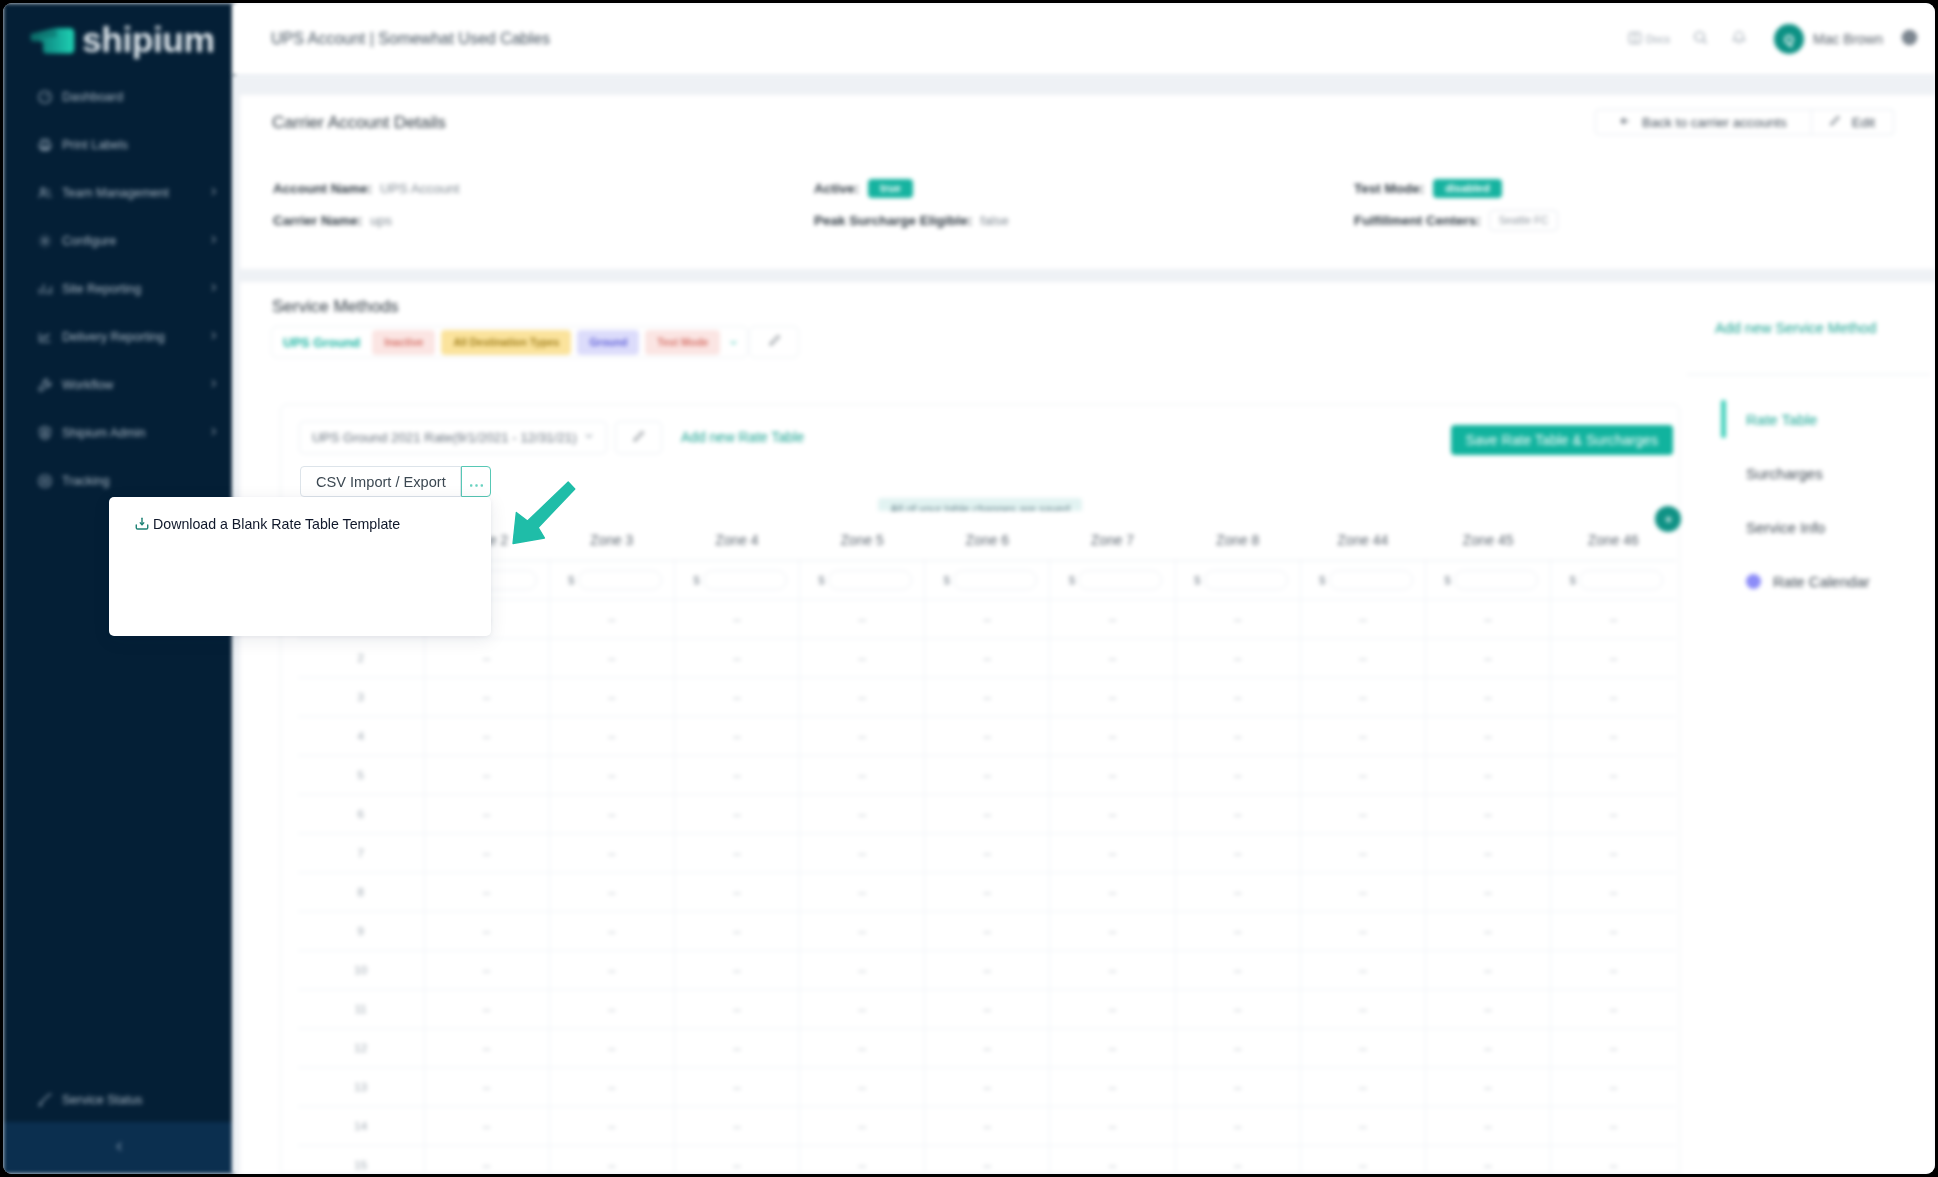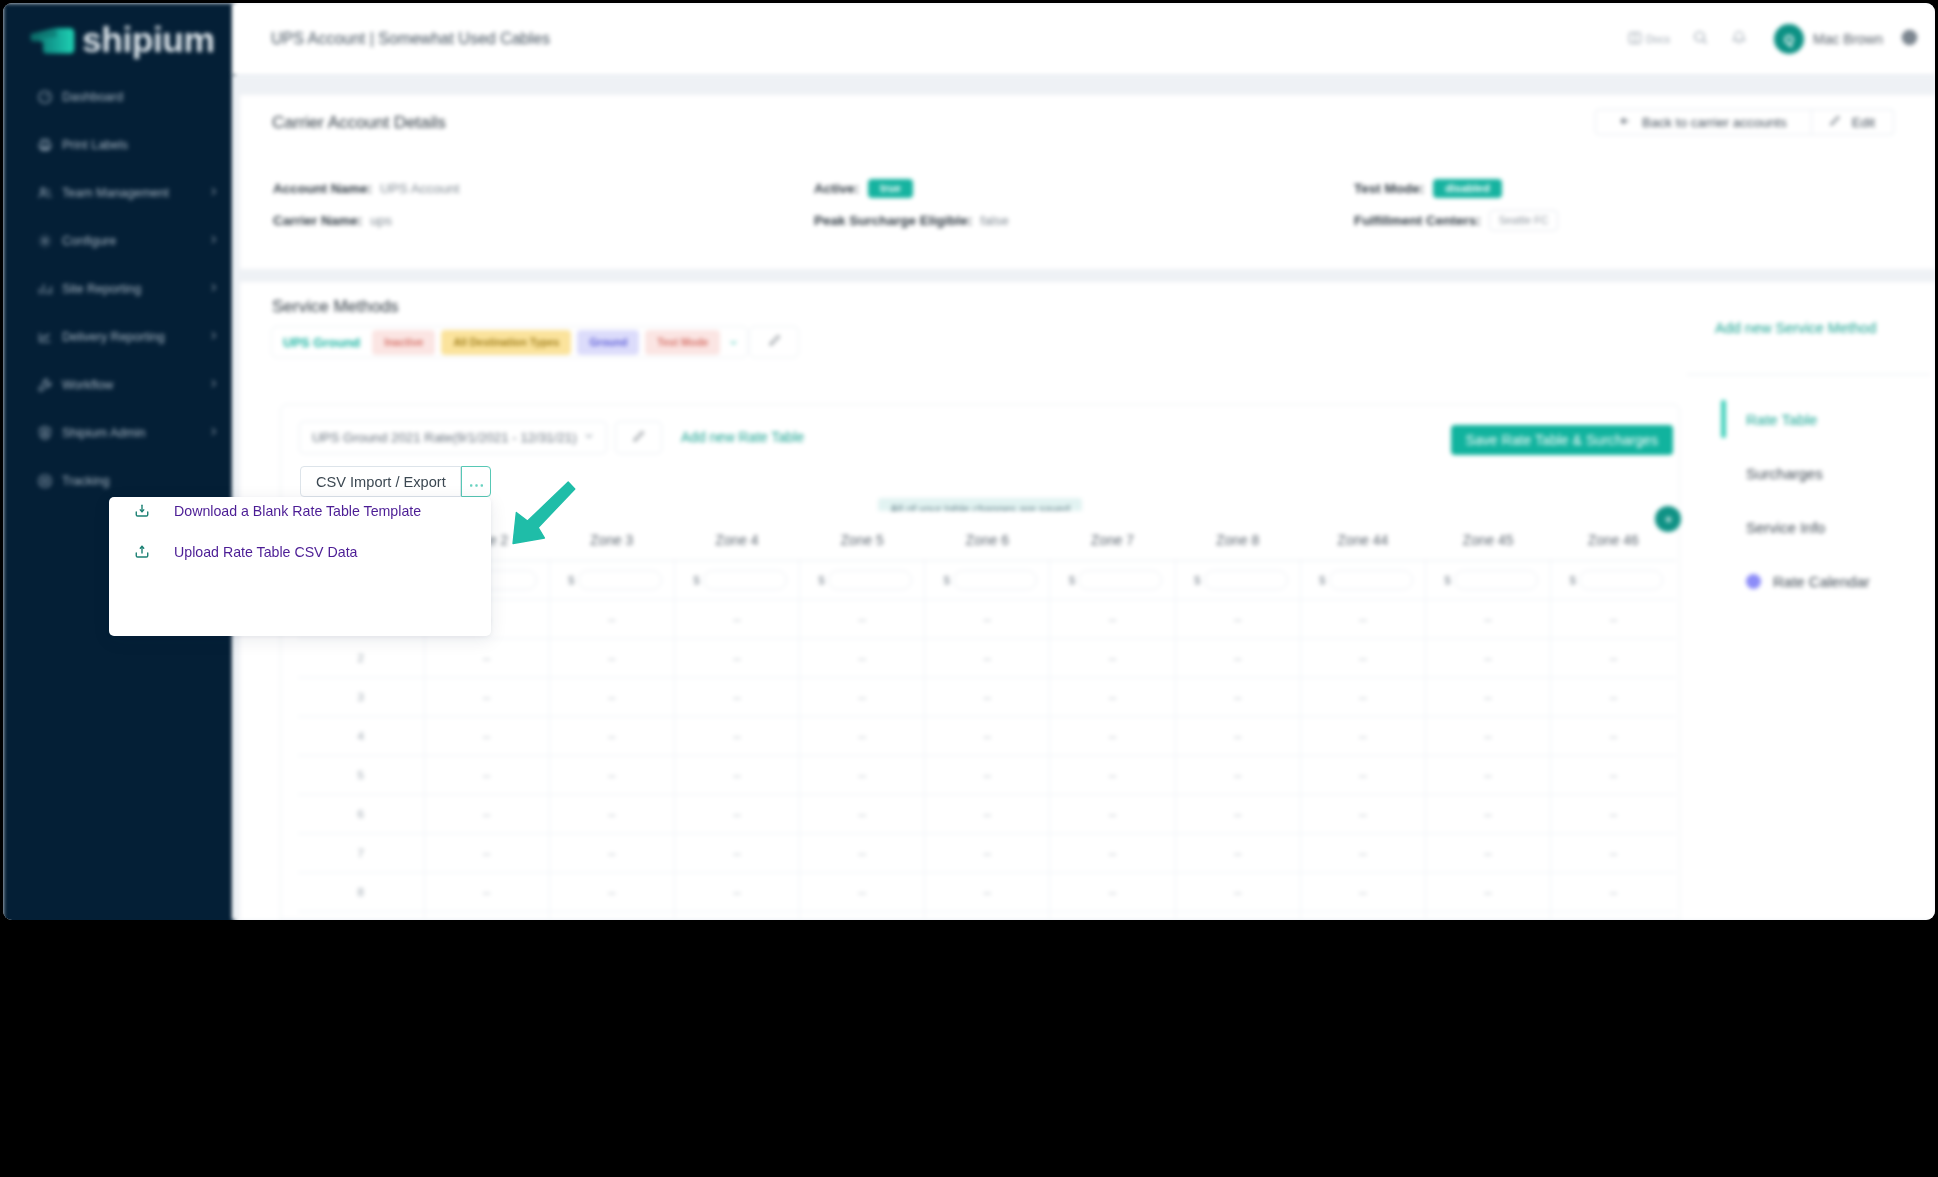--- a/index.html
+++ b/index.html
@@ -1,17 +1,17 @@
 <!DOCTYPE html>
 <html><head>
 <meta charset="utf-8">
 <style>
   html,body{margin:0;padding:0;}
   body{width:1938px;height:1177px;background:#000000;font-family:"Liberation Sans",sans-serif;overflow:hidden;}
-  #page{position:absolute;left:3px;top:3px;width:1932px;height:917px;background:#eef1f5;border-radius:9px;overflow:hidden;}
+  #page{position:absolute;left:3px;top:3px;width:1932px;height:1171px;background:#eef1f5;border-radius:9px;overflow:hidden;}
 
   
   #sidebar{position:absolute;left:0;top:0;width:232px;height:1171px;background:#041f36;color:#fff;}
   .logo{position:absolute;left:24px;top:18px;display:flex;align-items:center;gap:5px;}
   .logo-word{font-size:35.5px;font-weight:700;letter-spacing:-0.5px;color:#dde5eb;line-height:1;}
   .nav{position:absolute;left:0;top:70px;width:232px;}
   .nav-item{position:relative;height:48px;display:flex;align-items:center;padding-left:33px;color:#a8b7c4;font-size:12.5px;box-sizing:border-box;}
   .nav-ico{width:17px;height:17px;display:flex;align-items:center;justify-content:center;margin-right:9px;color:#94a6b6;}
   .nav-lbl{white-space:nowrap;}
   .nav-caret{position:absolute;right:16px;top:50%;transform:translateY(-50%);color:#7a8a99;}
@@ -62,21 +62,21 @@
   table.rate td{height:38px;text-align:center;border-bottom:1px solid #eef2f6;border-right:1px solid #eef2f6;color:#9ba5ae;font-size:11.5px;padding:0;}
   table.rate td:last-child{border-right:none;}
   .cellwrap{display:flex;align-items:center;padding-left:15px;}
   .curr{font-size:11.5px;color:#7f8993;width:13px;}
   .cellin{display:block;width:84px;height:20px;border:1px solid #ebeff4;border-radius:11px;background:#fff;box-sizing:border-box;}
   .savedpill{display:inline-block;background:#e2f3f2;color:#54737c;font-size:11.5px;border-radius:3px;padding:5px 12px;line-height:13px;}
   .fab{position:absolute;width:26px;height:26px;border-radius:50%;background:#0f9285;display:flex;align-items:center;justify-content:center;color:#fff;z-index:5;}
 
   
   #menu{position:absolute;background:#fff;border-radius:5px;box-shadow:0 4px 18px rgba(24,40,62,.085), 0 1px 4px rgba(24,40,62,.06);}
-  .mi{display:flex;align-items:flex-start;gap:24px;color:#4c1d95;font-size:14.2px;height:41px;padding:0 25px;white-space:nowrap;}
+  .mi{display:flex;align-items:center;gap:3px;color:#0f172a;font-size:14.2px;height:41px;padding:0 25px;white-space:nowrap;}
   .mi .miico{color:#1c8174;display:flex;}
 
   #arrowwrap{position:absolute;}
   
   #sidebar,#topbar,#content{filter:blur(1.95px);}
 
   
   #sec-details{position:absolute;left:8px;top:20px;right:0;height:174px;}
   #details-title{position:absolute;left:32px;top:18px;line-height:20px;}
   #details-actions{position:absolute;right:41px;top:14px;}
@@ -708,30 +708,20 @@
     <div class="mi">
       <span class="miico">
           <svg width="16" height="16" viewBox="0 0 24 24" fill="none" stroke="currentColor" stroke-width="2.1" stroke-linecap="round" stroke-linejoin="round">
             <path d="M12 3.2v9.6"></path>
             <path d="M9.4 10.3L12 13.2l2.6-2.9"></path>
             <path d="M3.4 13.4v4.1a2 2 0 0 0 2 2h13.2a2 2 0 0 0 2-2v-4.1"></path>
           </svg>
         </span>
       <span>Download a Blank Rate Table Template</span>
     </div>
-    <div class="mi">
-      <span class="miico">
-          <svg width="16" height="16" viewBox="0 0 24 24" fill="none" stroke="currentColor" stroke-width="2.1" stroke-linecap="round" stroke-linejoin="round">
-            <path d="M12 13.4V3.6"></path>
-            <path d="M9.4 6.3L12 3.4l2.6 2.9"></path>
-            <path d="M3.4 13.4v4.1a2 2 0 0 0 2 2h13.2a2 2 0 0 0 2-2v-4.1"></path>
-          </svg>
-        </span>
-      <span>Upload Rate Table CSV Data</span>
-    </div>
   </div>
 
   <div id="arrowwrap">
     <svg width="90" height="85" viewBox="0 0 90 85">
       <path d="M71.2 9.0 L77.8 16.0 L41.2 54.5 L47.5 65.0 L16.0 70.5 L19.3 39.5 L30.5 48.0 Z" fill="#1fbda8" stroke="#1fbda8" stroke-width="1.3" stroke-linejoin="round"></path>
     </svg>
   </div>
 
 </div>
 

